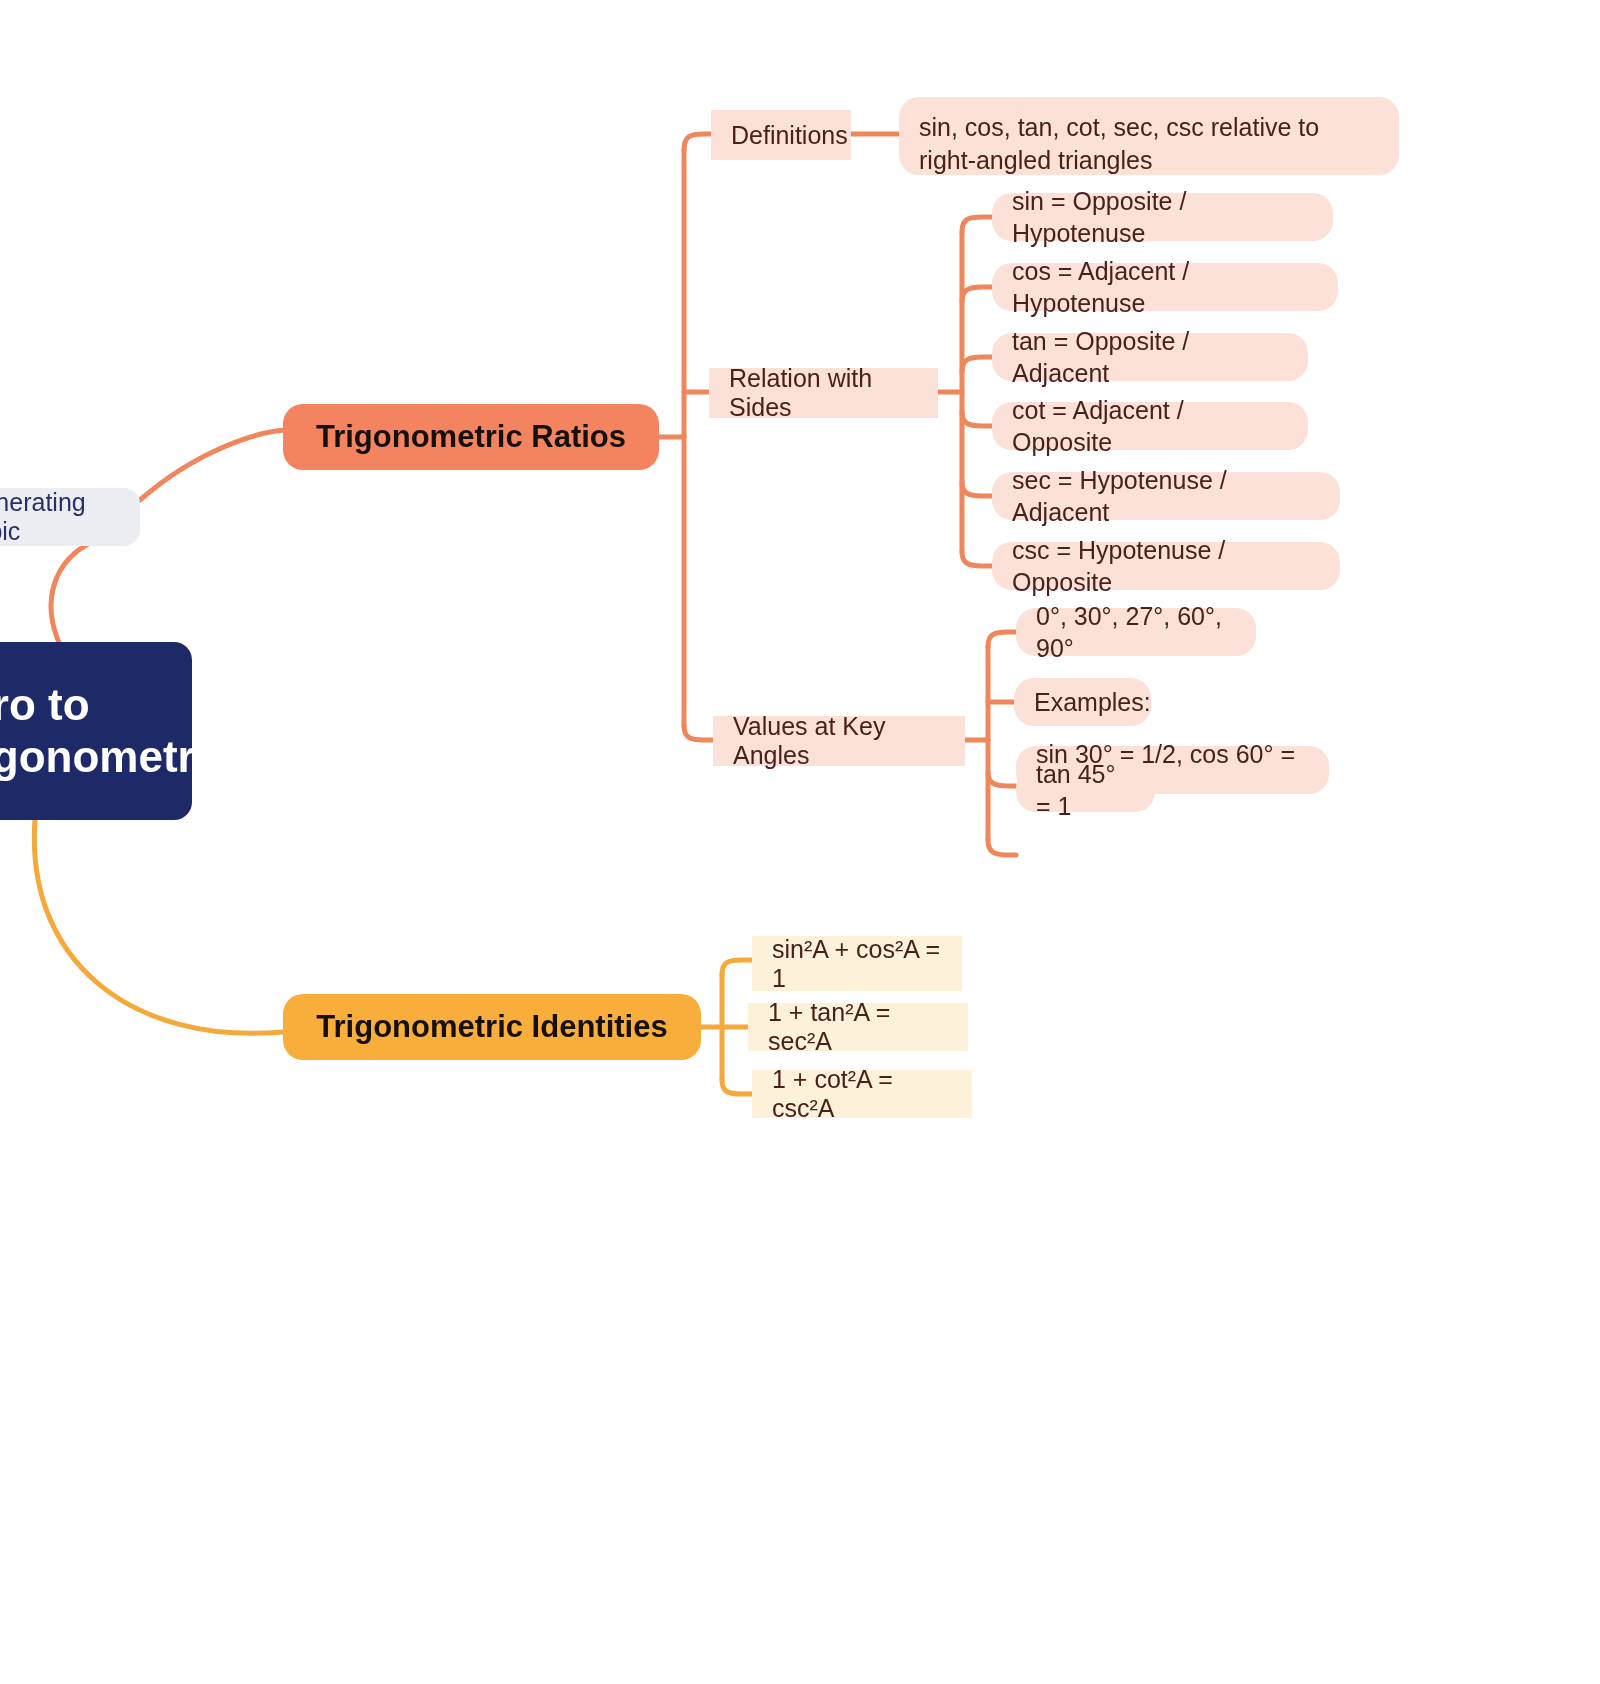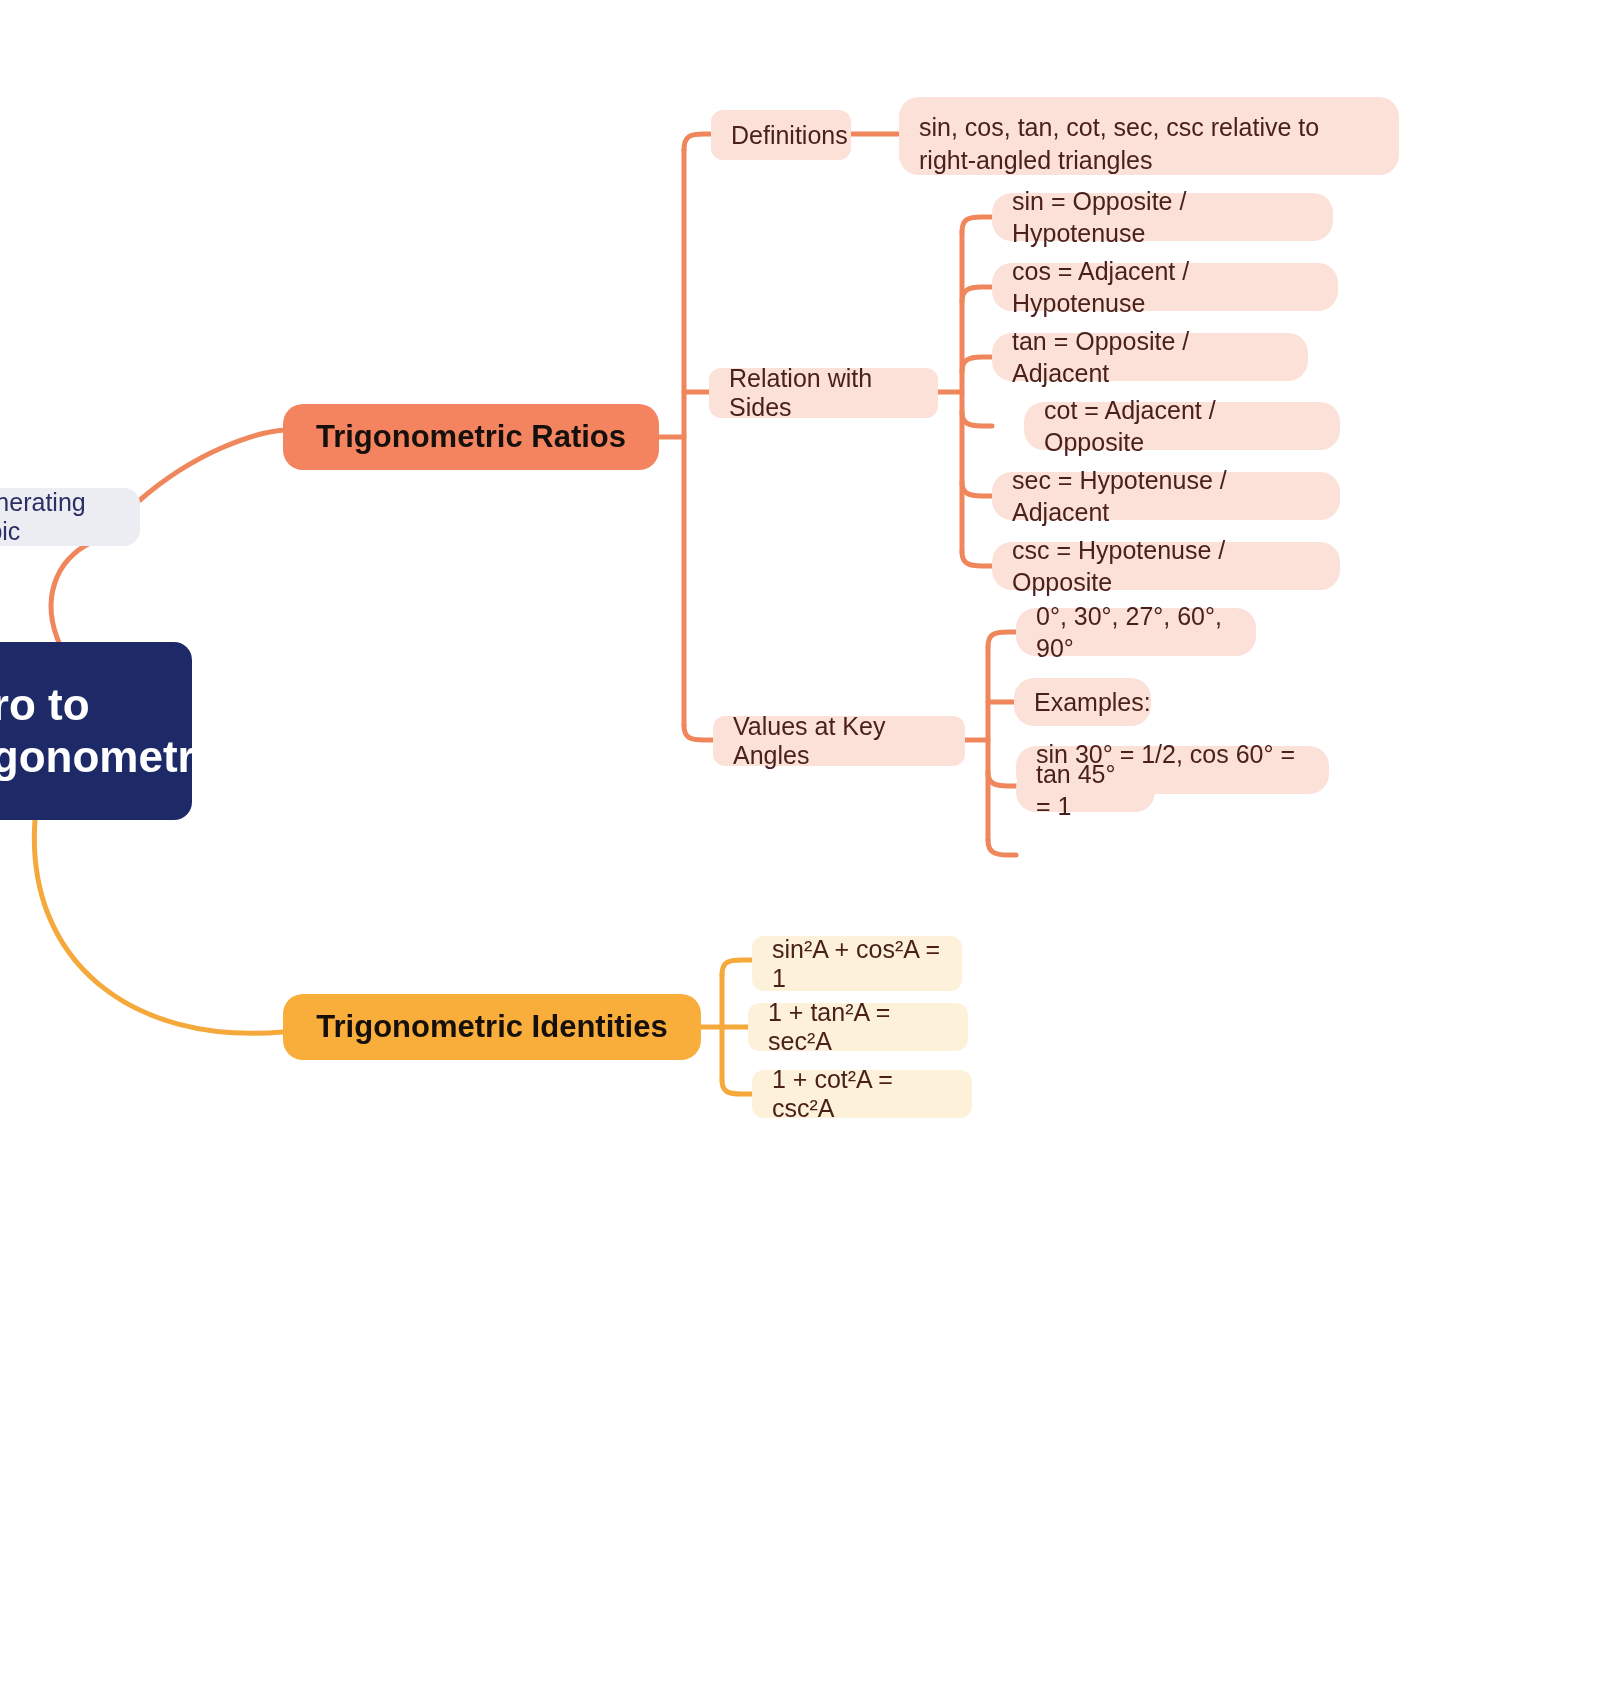--- a/index.html
+++ b/index.html
@@ -77,21 +77,21 @@
     justify-content: center;
   }
   .node.branch.coral { background: #F4845F; }
   .node.branch.amber { background: #F9AE3B; }
 
   
   .node.sub {
     font-size: 25px;
     font-weight: 400;
     color: #4A211A;
-    border-radius: 12px;
+    border-radius: 0;
     padding: 13px 20px;
   }
   .node.sub.coral { background: #FBE1D7; }
   .node.sub.amber { background: #FDF1DA; }
 
   
   .node.leaf {
     font-size: 25px;
     font-weight: 400;
     color: #4A211A;
@@ -188,21 +188,21 @@
 
   <div class="node leaf coral" style="left:992px; top:193px; width:341px; height:48px;justify-content:center;">
     <span>sin = Opposite / Hypotenuse</span>
   </div>
   <div class="node leaf coral" style="left:992px; top:263px; width:346px; height:48px;">
     <span>cos = Adjacent / Hypotenuse</span>
   </div>
   <div class="node leaf coral" style="left:992px; top:333px; width:316px; height:48px;">
     <span>tan = Opposite / Adjacent</span>
   </div>
-  <div class="node leaf coral" style="left:992px; top:402px; width:316px; height:48px;margin-left:32px;">
+  <div class="node leaf coral" style="left:992px; top:402px; width:316px; height:48px;">
     <span>cot = Adjacent / Opposite</span>
   </div>
   <div class="node leaf coral" style="left:992px; top:472px; width:348px; height:48px;">
     <span>sec = Hypotenuse / Adjacent</span>
   </div>
   <div class="node leaf coral" style="left:992px; top:542px; width:348px; height:48px;">
     <span>csc = Hypotenuse / Opposite</span>
   </div>
 
   <div class="node sub coral" style="left:713px; top:716px; width:252px; height:50px;">

